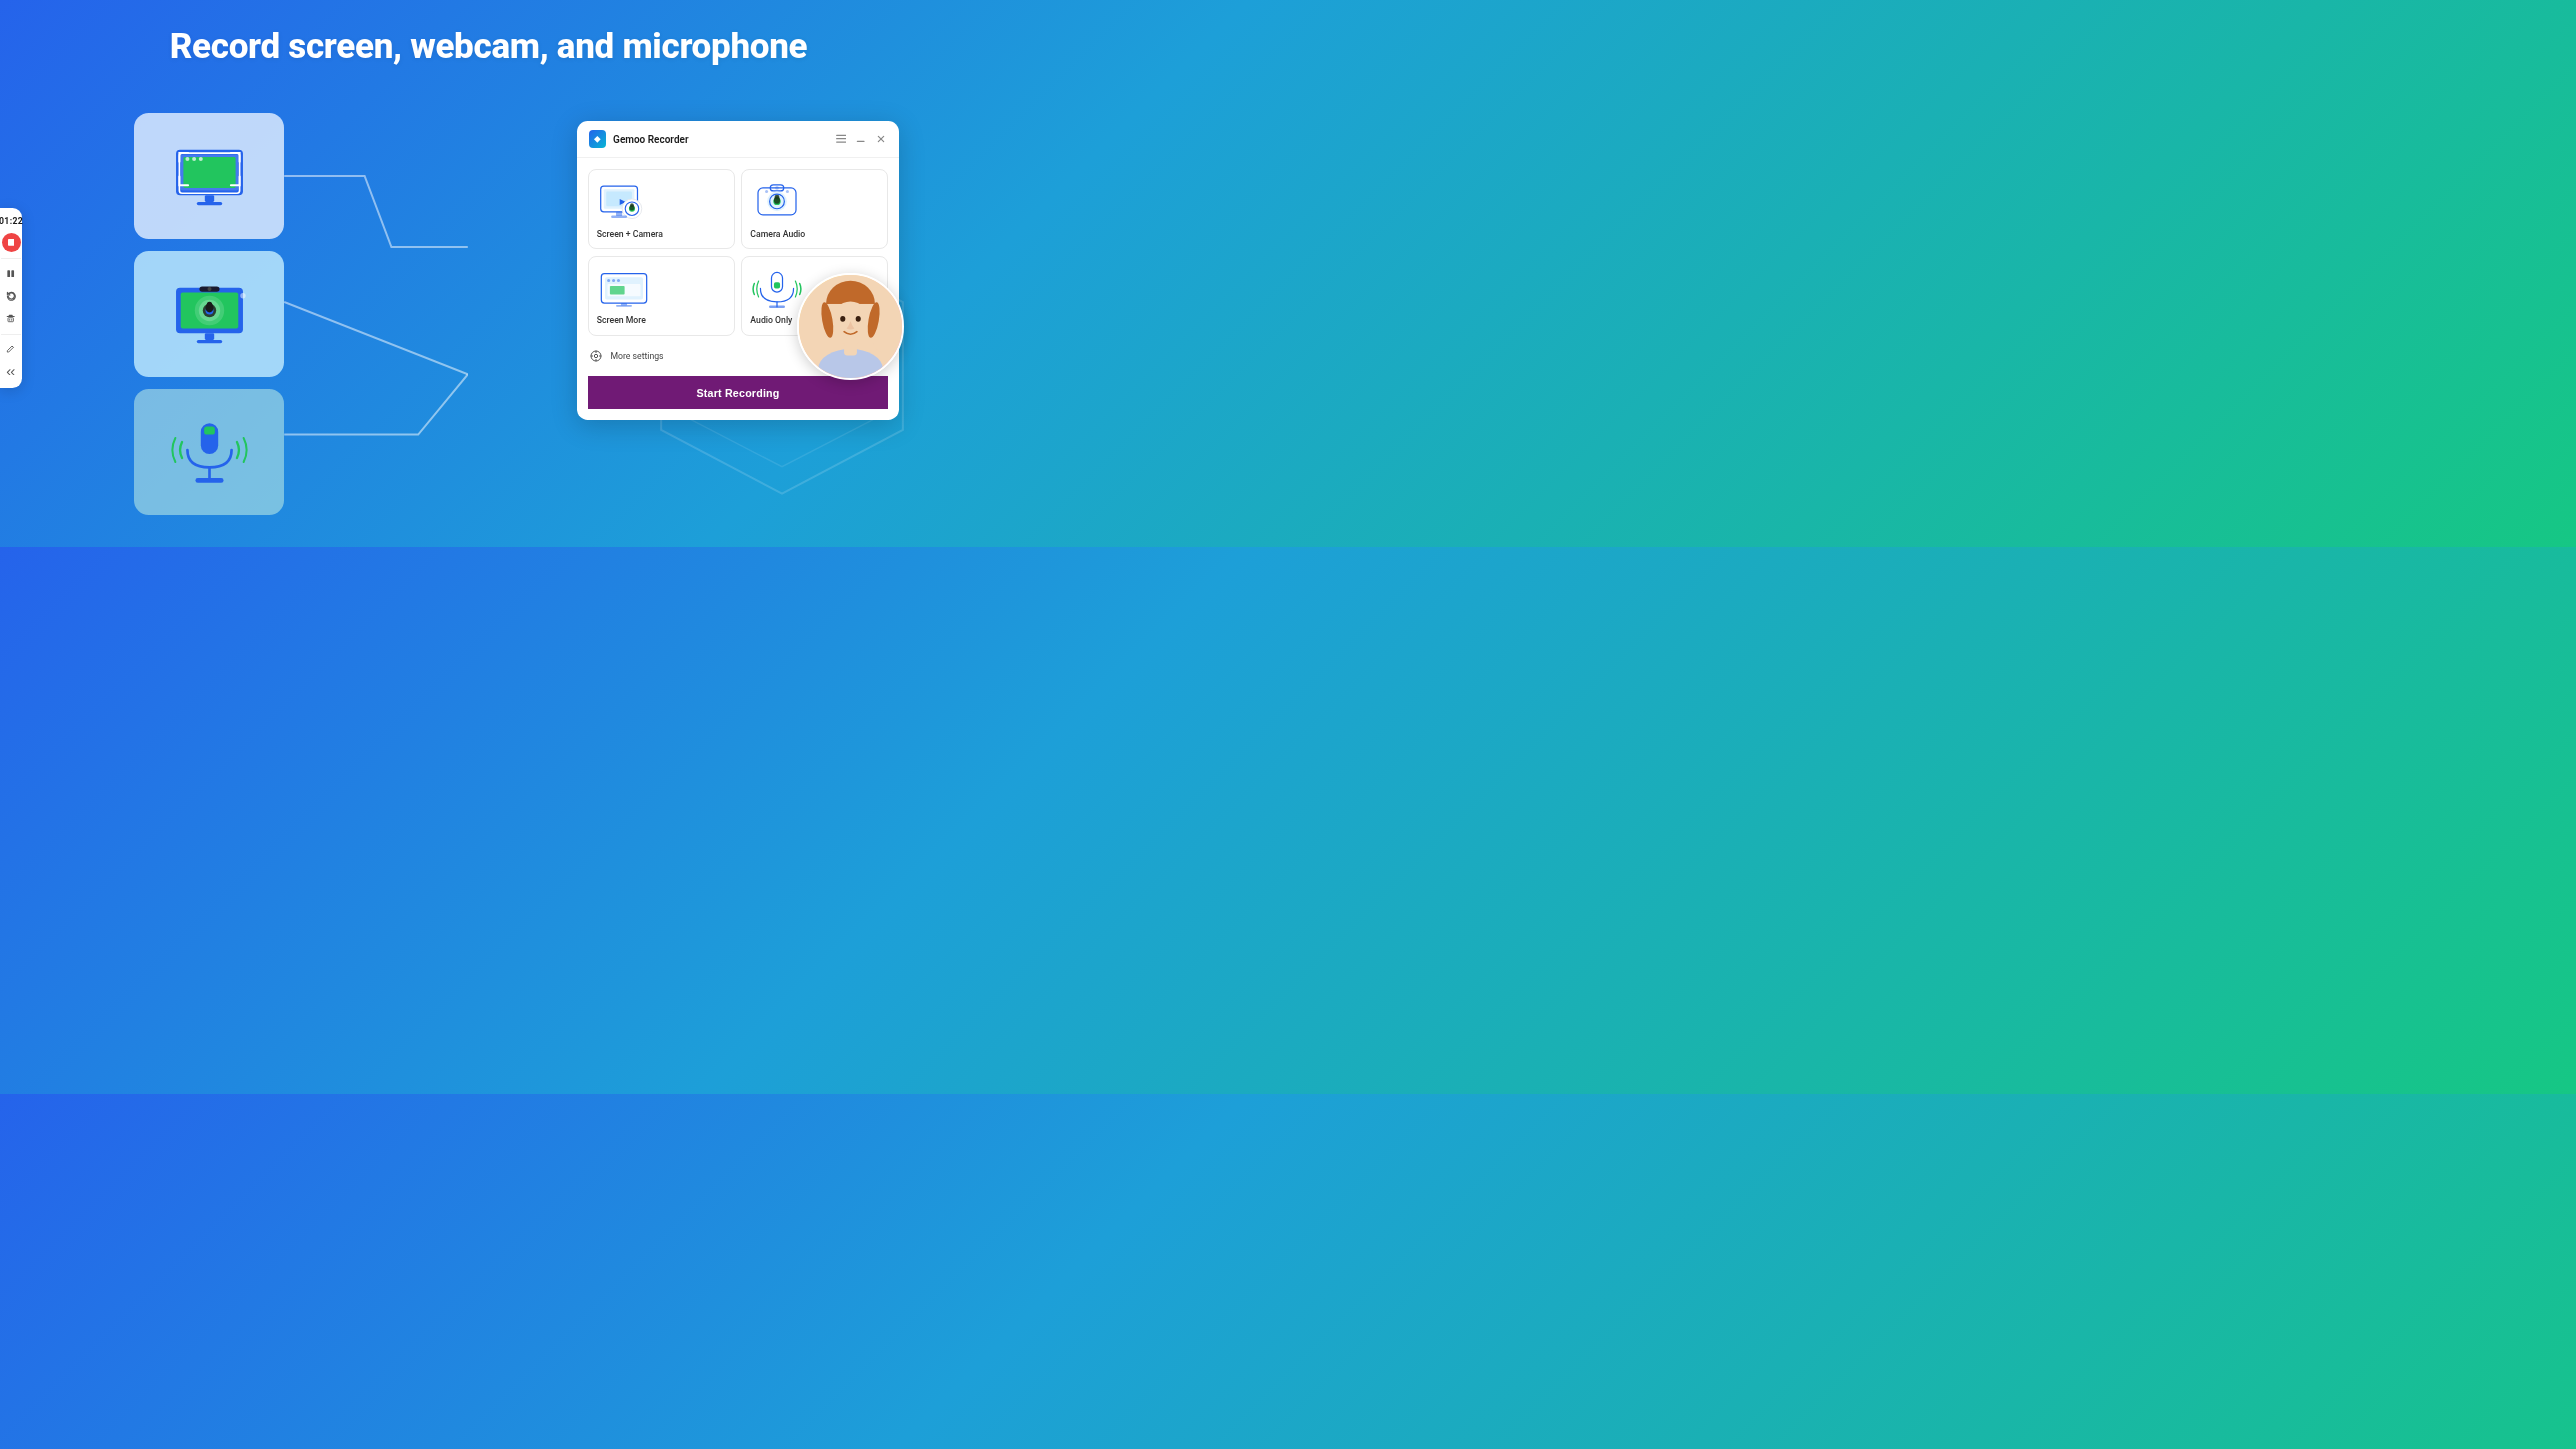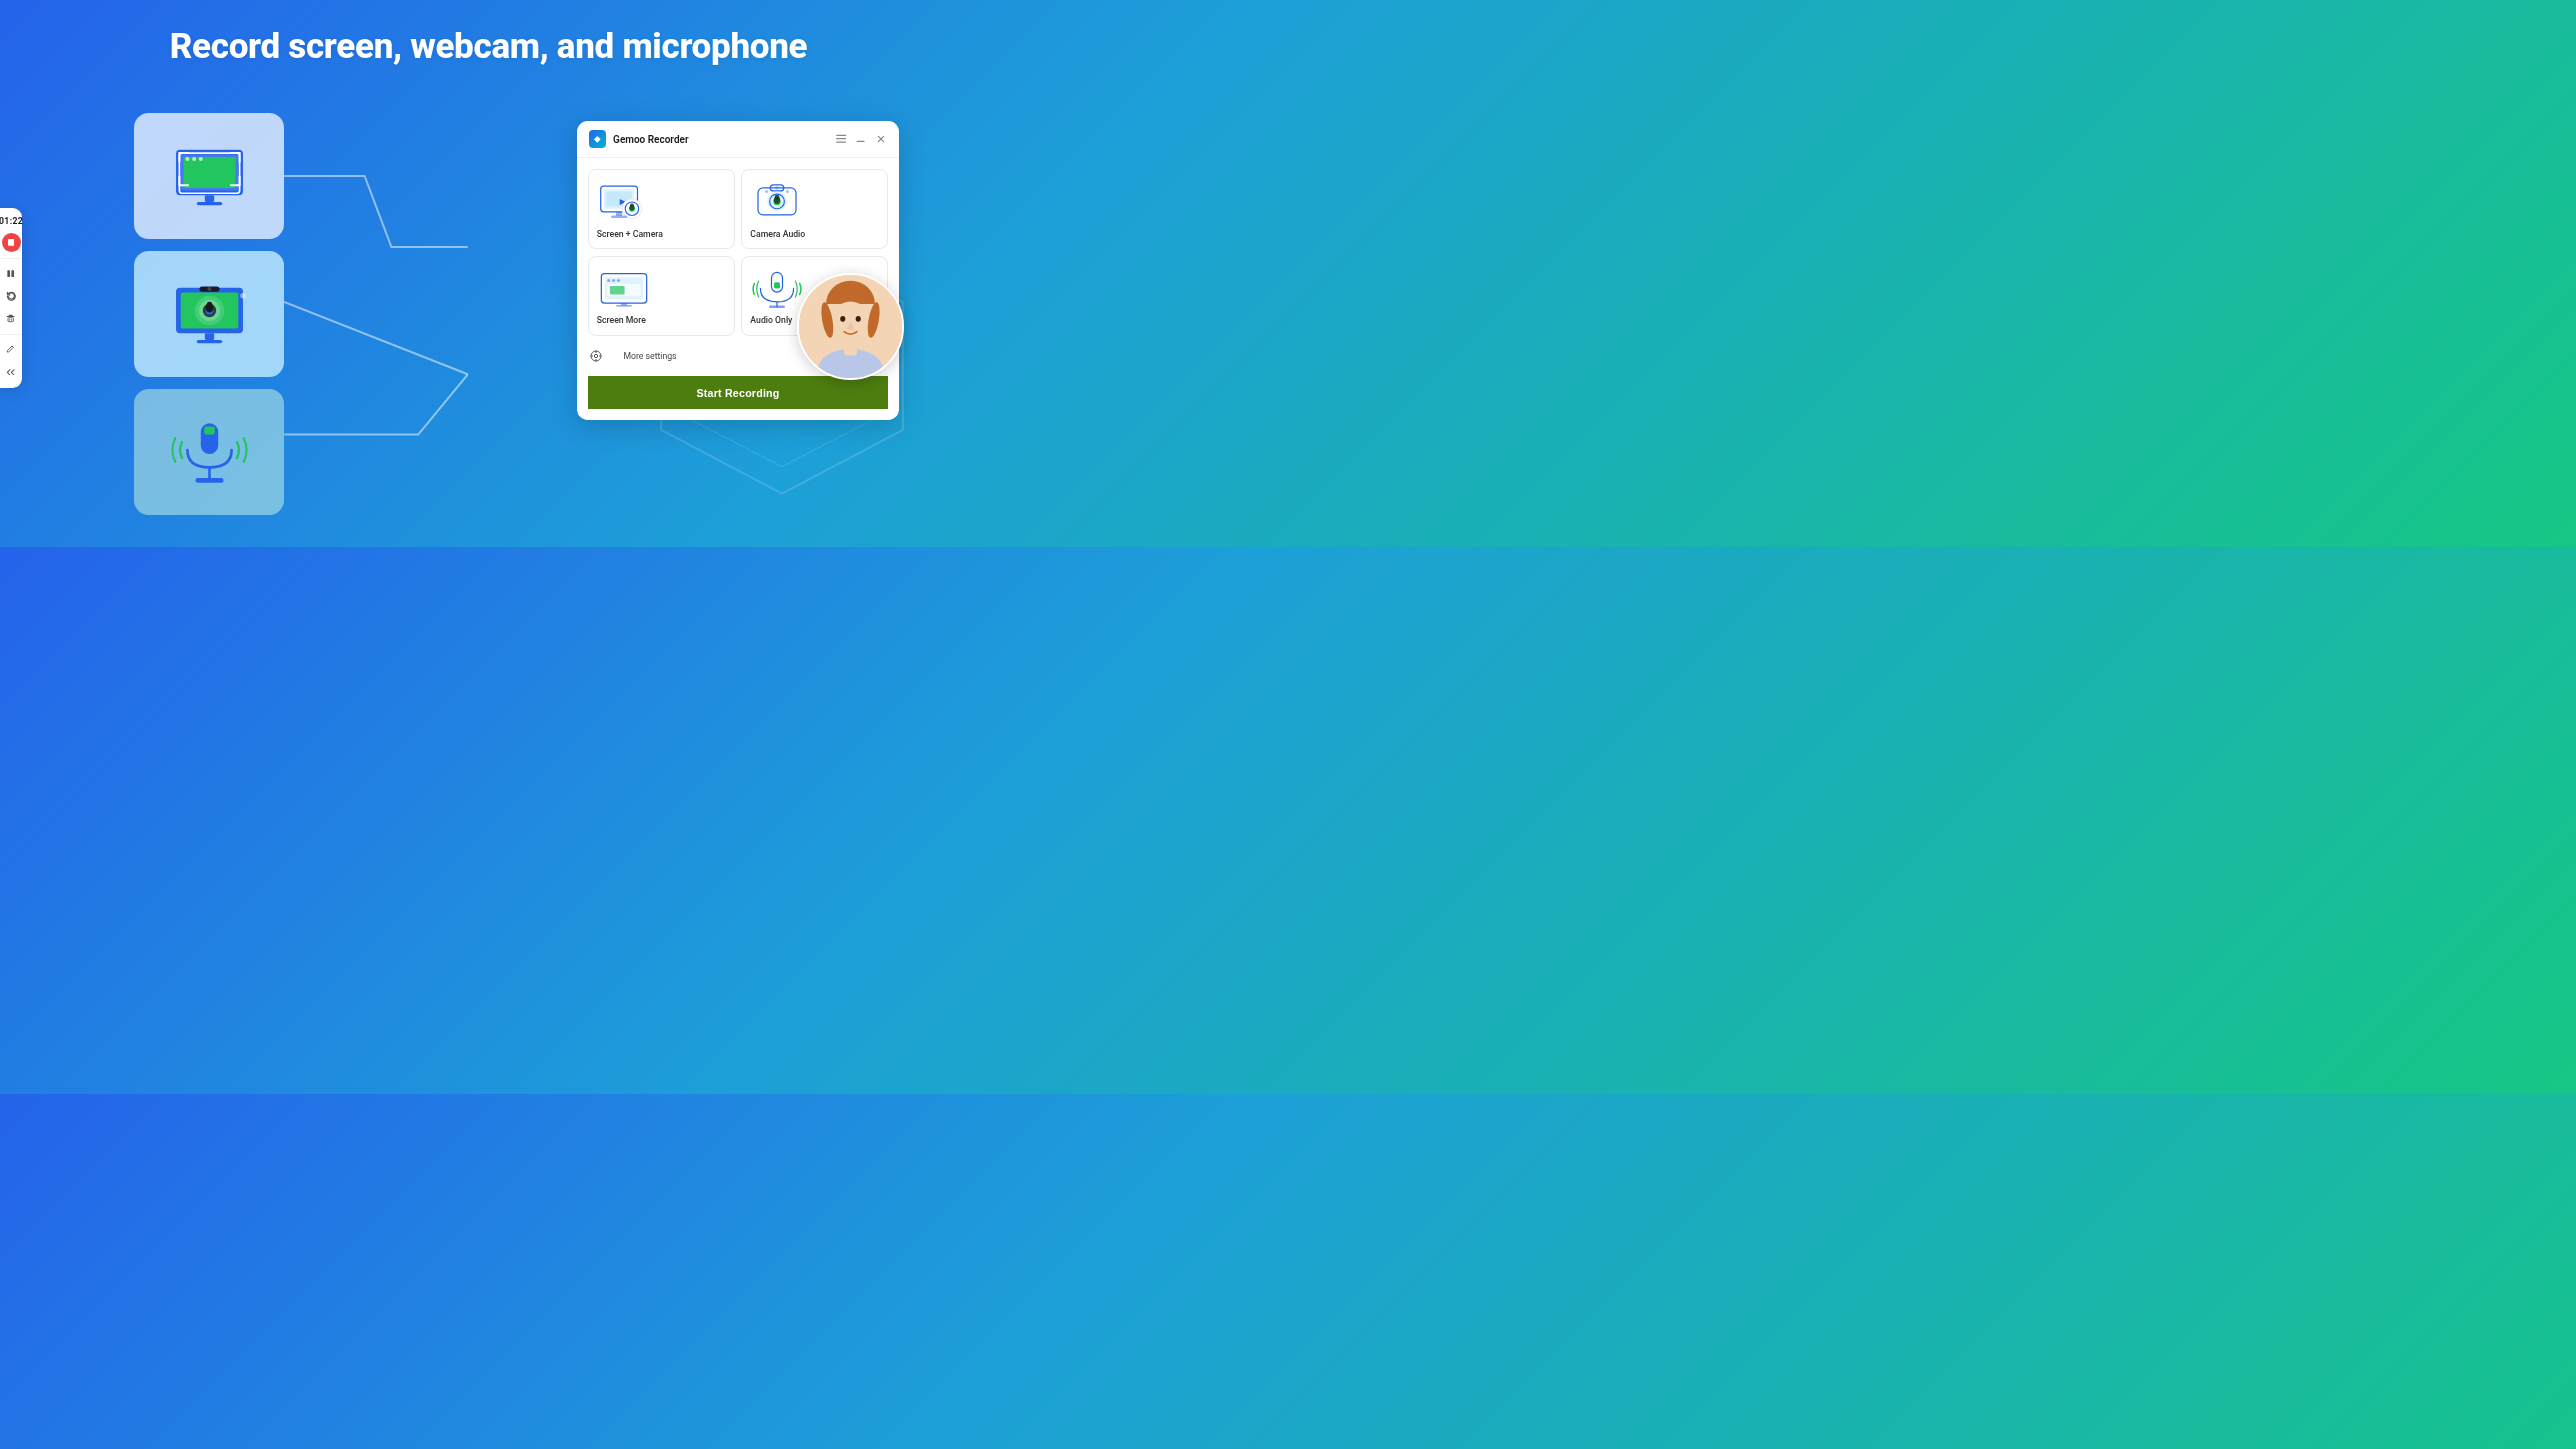--- a/index.html
+++ b/index.html
@@ -210,35 +210,35 @@
 
     .mode-label {
       font-size: 8.7px;
       font-weight: 500;
       color: #333;
     }
 
     .more-settings {
       display: flex;
       align-items: center;
-      gap: 21px;
+      gap: 8px;
       padding: 5.4px 2.7px;
       margin-bottom: 8px;
       cursor: pointer;
     }
 
     .more-settings-label {
       font-size: 8.7px;
       color: #444;
     }
 
     .start-btn {
       width: 100%;
       padding: 10.7px;
-      background: #4d7c0f;
+      background: #701a75;
       border: none;
       border-radius: 0;
       color: white;
       font-size: 10.7px;
       font-weight: 600;
       cursor: pointer;
       letter-spacing: 0.2px;
     }
 
     

